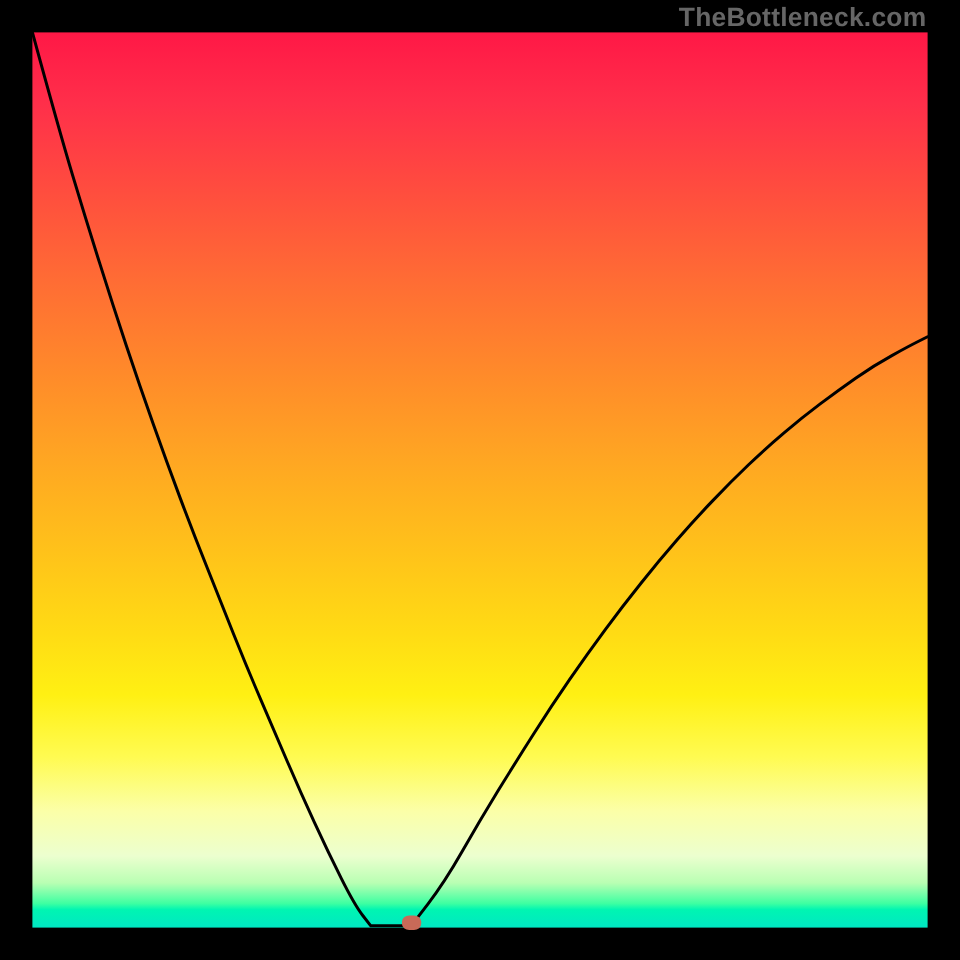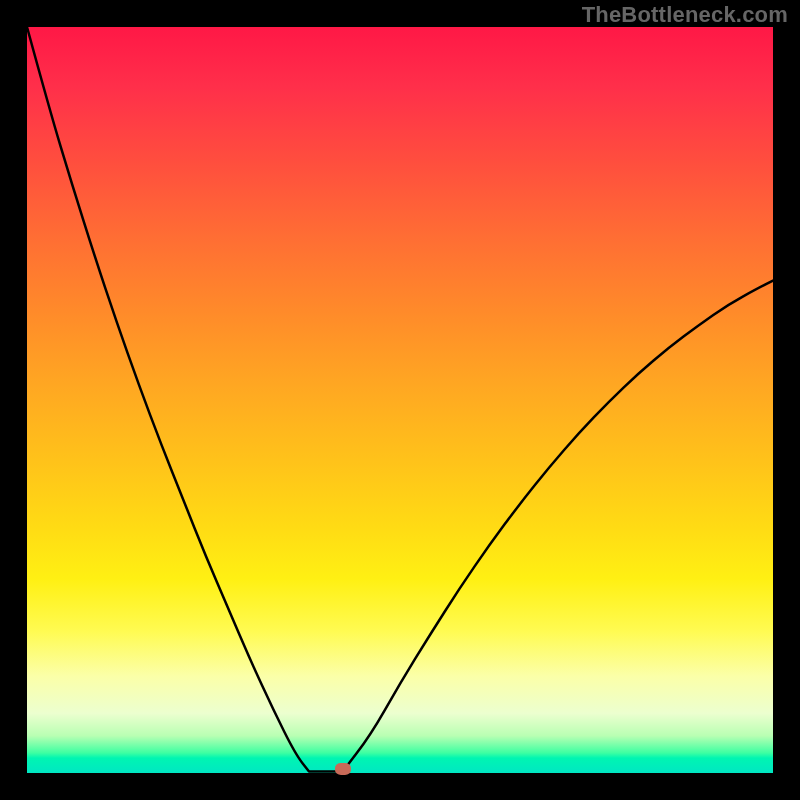--- a/index.html
+++ b/index.html
@@ -13,21 +13,21 @@
   }
   .page {
     position: relative;
     width: 800px;
     height: 800px;
     background: #000;
   }
   .watermark {
     position: absolute;
     top: 2px;
-    right: 12px;
+    right: 28px;
     color: #666;
     font-size: 22px;
     font-weight: 600;
     letter-spacing: 0.2px;
     user-select: none;
     z-index: 20;
   }
   .plot-outer {
     position: absolute;
     left: 27px;

